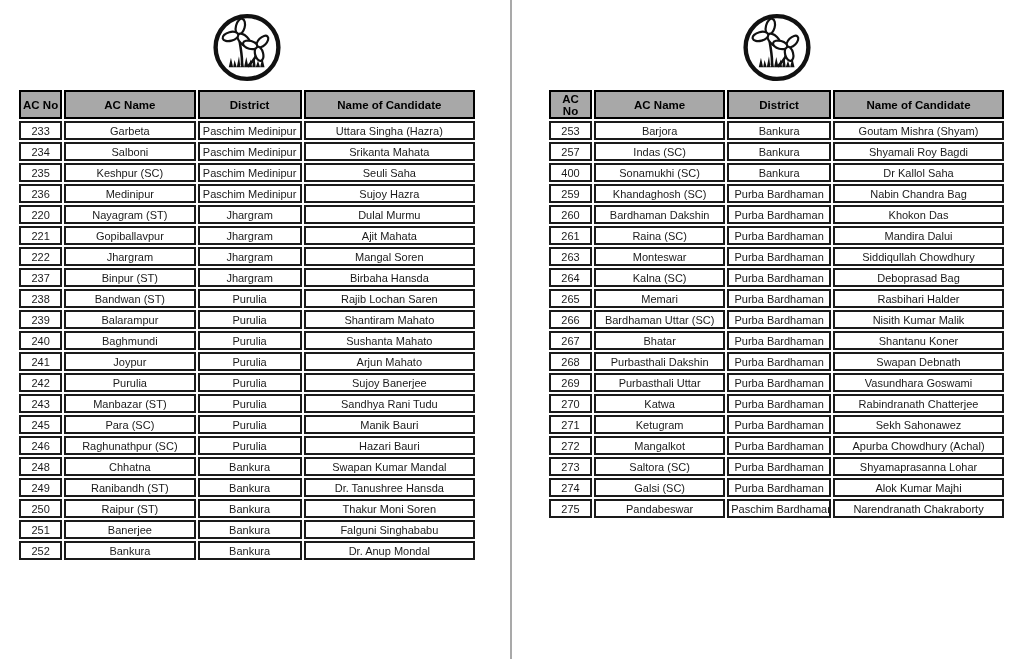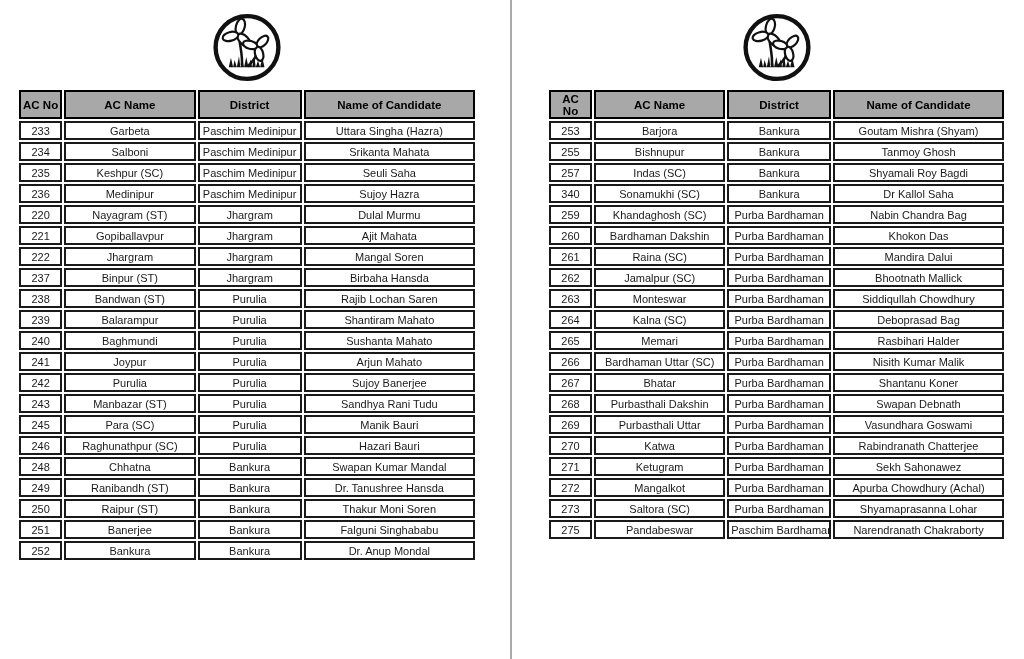--- a/index.html
+++ b/index.html
@@ -292,33 +292,27 @@
             </tr>
           </thead>
         <tbody>
             <tr>
               <td>253</td>
               <td>Barjora</td>
               <td>Bankura</td>
               <td>Goutam Mishra (Shyam)</td>
             </tr>
             <tr>
-              <td>255</td>
-              <td>Bishnupur</td>
-              <td>Bankura</td>
-              <td>Tanmoy Ghosh</td>
-            </tr>
-            <tr>
               <td>257</td>
               <td>Indas (SC)</td>
               <td>Bankura</td>
               <td>Shyamali Roy Bagdi</td>
             </tr>
             <tr>
-              <td>340</td>
+              <td>400</td>
               <td>Sonamukhi (SC)</td>
               <td>Bankura</td>
               <td>Dr Kallol Saha</td>
             </tr>
             <tr>
               <td>259</td>
               <td>Khandaghosh (SC)</td>
               <td>Purba Bardhaman</td>
               <td>Nabin Chandra Bag</td>
             </tr>
@@ -328,26 +322,20 @@
               <td>Purba Bardhaman</td>
               <td>Khokon Das</td>
             </tr>
             <tr>
               <td>261</td>
               <td>Raina (SC)</td>
               <td>Purba Bardhaman</td>
               <td>Mandira Dalui</td>
             </tr>
             <tr>
-              <td>262</td>
-              <td>Jamalpur (SC)</td>
-              <td>Purba Bardhaman</td>
-              <td>Bhootnath Mallick</td>
-            </tr>
-            <tr>
               <td>263</td>
               <td>Monteswar</td>
               <td>Purba Bardhaman</td>
               <td>Siddiqullah Chowdhury</td>
             </tr>
             <tr>
               <td>264</td>
               <td>Kalna (SC)</td>
               <td>Purba Bardhaman</td>
               <td>Deboprasad Bag</td>
@@ -398,20 +386,26 @@
               <td>272</td>
               <td>Mangalkot</td>
               <td>Purba Bardhaman</td>
               <td>Apurba Chowdhury (Achal)</td>
             </tr>
             <tr>
               <td>273</td>
               <td>Saltora (SC)</td>
               <td>Purba Bardhaman</td>
               <td>Shyamaprasanna Lohar</td>
+            </tr>
+            <tr>
+              <td>274</td>
+              <td>Galsi (SC)</td>
+              <td>Purba Bardhaman</td>
+              <td>Alok Kumar Majhi</td>
             </tr>
             <tr>
               <td>275</td>
               <td>Pandabeswar</td>
               <td>Paschim Bardhaman</td>
               <td>Narendranath Chakraborty</td>
             </tr>
           </tbody>
       </table>
     </div>

